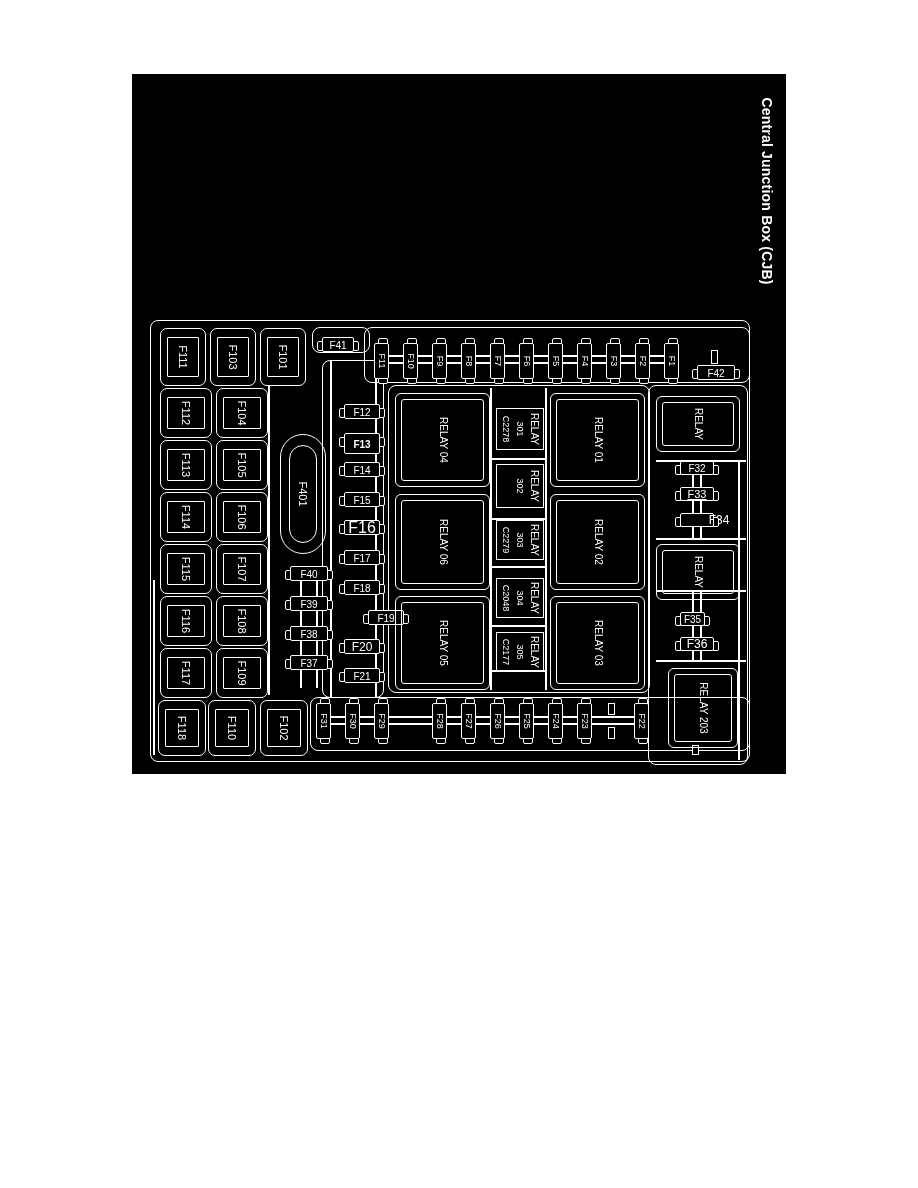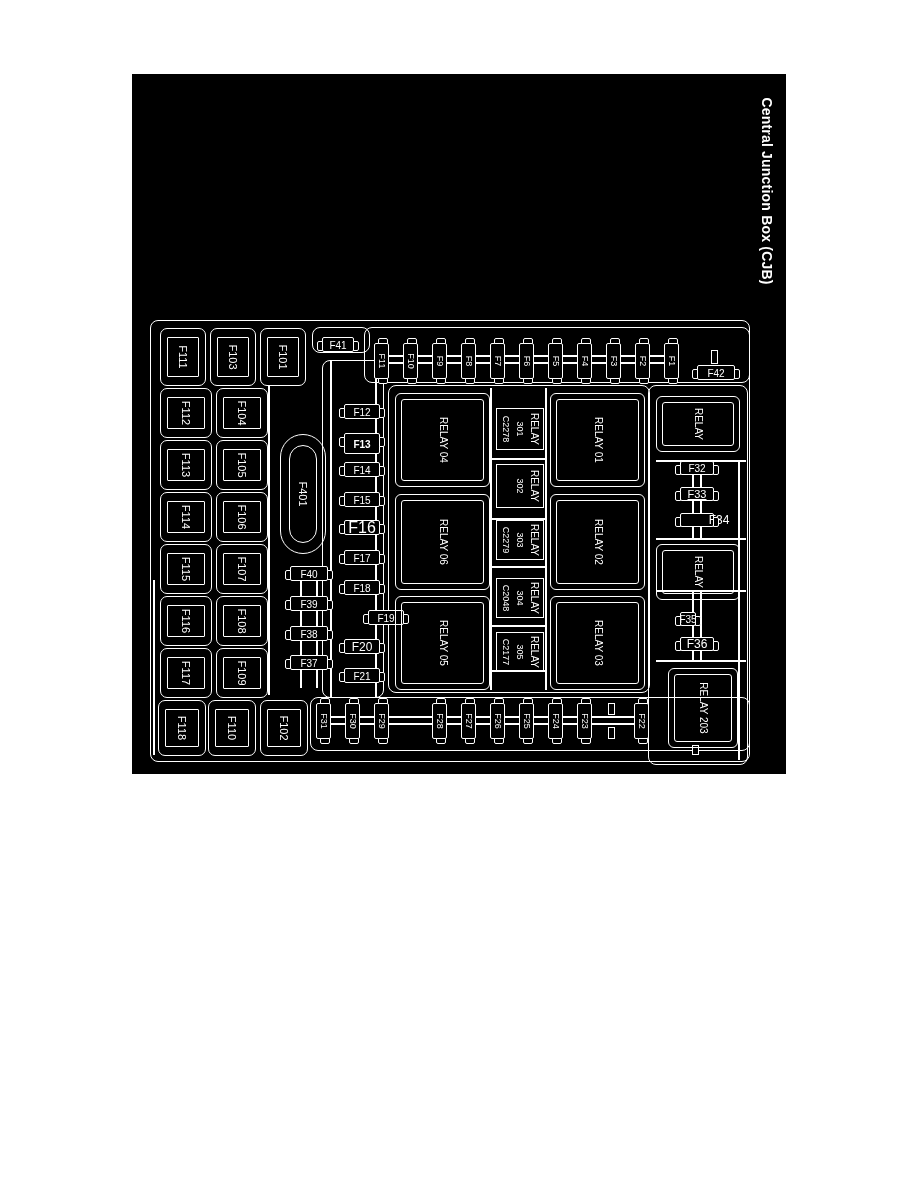--- a/index.html
+++ b/index.html
@@ -203,21 +203,21 @@
     </div>
     <div class="el fuse-h" style="left: 680px; top: 461px; width: 34px; height: 14px;">
       <span class="lbl hor" style="font-size: 10px;">F32</span>
     </div>
     <div class="el fuse-h" style="left: 680px; top: 487px; width: 34px; height: 14px;">
       <span class="lbl hor" style="font-size: 11px; text-decoration: underline;">F33</span>
     </div>
     <div class="el fuse-h" style="left: 680px; top: 513px; width: 34px; height: 14px;">
       <span class="lbl hor" style="font-size: 12px; margin-left: 22px;">F34</span>
     </div>
-    <div class="el fuse-h" style="left: 680px; top: 612px; width: 16px; height: 14px;">
+    <div class="el fuse-h" style="left: 680px; top: 612px; width: 25px; height: 14px;">
       <span class="lbl hor" style="font-size: 10px;">F35</span>
     </div>
     <div class="el fuse-h" style="left: 680px; top: 637px; width: 34px; height: 14px;">
       <span class="lbl hor" style="font-size: 12px;">F36</span>
     </div>
     <div class="el fuse-v" style="left: 374px; top: 343px; width: 15px; height: 36px;">
       <span class="lbl rot" style="font-size: 9px;">F11</span>
     </div>
     <div class="el fuse-v" style="left: 403px; top: 343px; width: 15px; height: 36px;">
       <span class="lbl rot" style="font-size: 9px;">F10</span>

